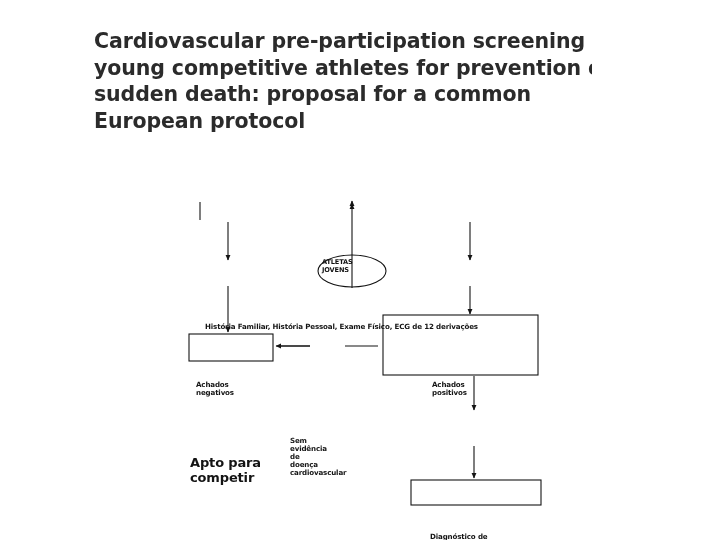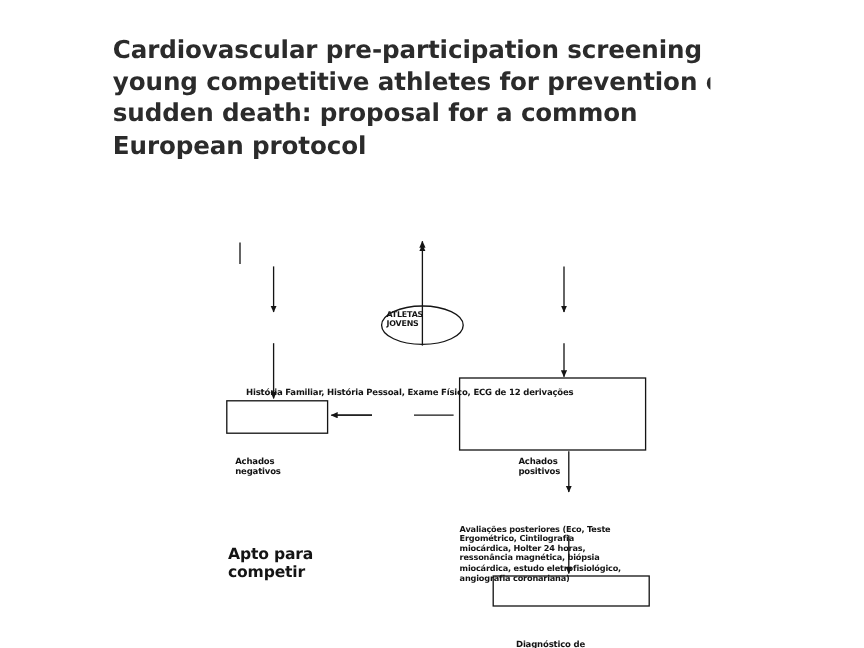--- a/index.html
+++ b/index.html
@@ -128,26 +128,25 @@
 
     <div class="fc-text" id="n-neg">Achados
 negativos</div>
 
     <div class="fc-text" id="n-pos">Achados
 positivos</div>
 
     <div class="fc-text" id="n-apto">Apto para
 competir</div>
 
+    <div class="fc-text" id="n-semev">Sem
+evidência
+de
+doença
+cardiovascular</div>
 
-    <div class="fc-text" id="n-avpost">Avaliações posteriores (Eco, Teste
-Ergométrico, Cintilografia
-miocárdica, Holter 24 horas,
-ressonância magnética, biópsia
-miocárdica, estudo eletrofisiológico,
-angiografia coronariana)</div>
 
     <div class="fc-text" id="n-diag">Diagnóstico de
 doença
 cardiovascular</div>
 
   </div>
 </div>
 
 </body></html>

